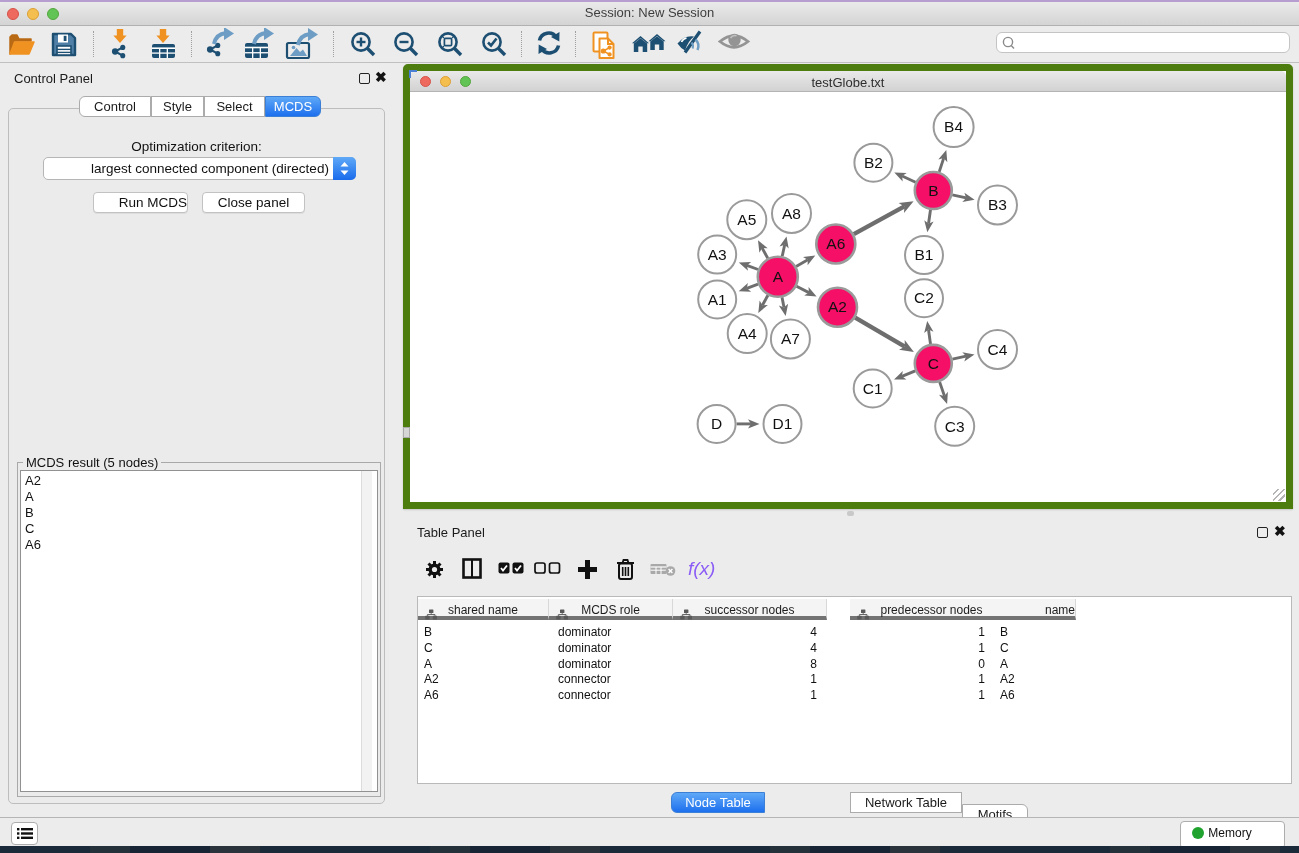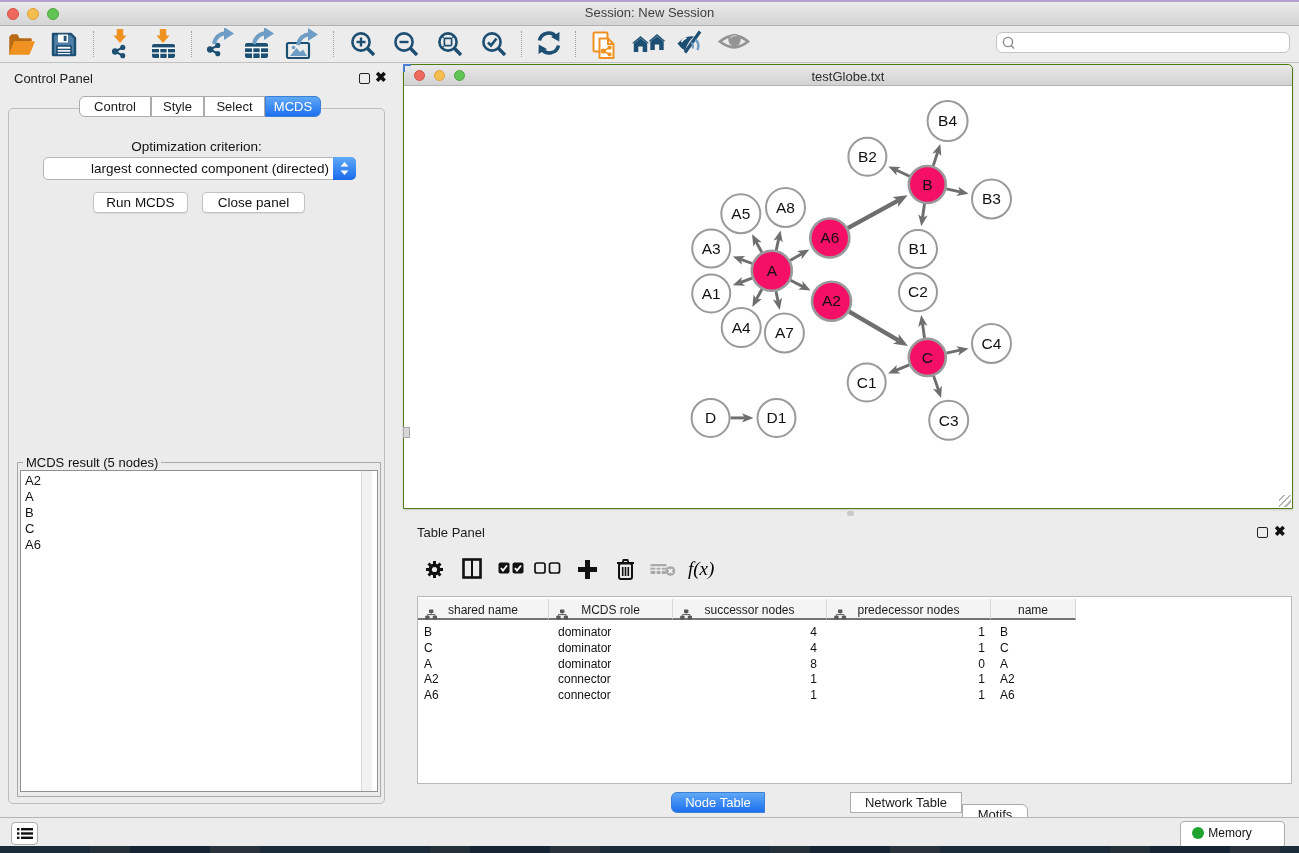--- a/index.html
+++ b/index.html
@@ -29,38 +29,38 @@
 #opt-label{left:0px;top:139px;width:393px;text-align:center;font-size:13.5px;color:#111;}
 #cp-select{left:43px;top:157px;width:313px;height:23px;background:#fff;border:1px solid #b5b5b5;border-radius:5px;}
 #cp-select .txt{position:absolute;left:11px;top:3px;font-size:13.5px;color:#111;padding-left:36px;}
 #cp-select .cap{position:absolute;right:-1px;top:-1px;width:23px;height:23px;border-radius:0 5px 5px 0;background:linear-gradient(#5fa9f7,#1a6bec);}
 .btn{position:absolute;height:21px;background:#fff;border:1px solid #c2c2c2;border-radius:4px;font-size:13.5px;color:#111;text-align:center;line-height:19px;box-shadow:0 1px 0 rgba(0,0,0,0.06);}
 #fieldset{left:17px;top:462px;width:364px;height:335px;border:1px solid #a9a9a9;}
 #fieldset-label{left:23px;top:455px;font-size:13px;color:#111;background:#ebebeb;padding:0 3px;}
 #mcds-list{left:20px;top:470px;width:358px;height:322px;background:#fff;border:1px solid #919191;font-size:13px;color:#111;line-height:16px;padding:2px 0 0 4px;}
 #mcds-scroll{left:361px;top:471px;width:11px;height:320px;background:#f2f2f2;border-left:1px solid #dcdcdc;}
 
-#netwin{left:403px;top:64px;width:890px;height:445px;background:#fff;border:1px solid #4d7c0f;border-radius:5px 5px 0 0;box-shadow:0 1px 2px rgba(0,0,0,0.15);}
+#netwin{left:403px;top:64px;width:890px;height:445px;background:#fff;border:7px solid #4d7c0f;border-radius:5px 5px 0 0;box-shadow:0 1px 2px rgba(0,0,0,0.15);}
 #netwin-title{position:absolute;left:0;top:0;width:100%;height:21px;background:linear-gradient(#e9e9e9,#d2d2d2);border-bottom:1px solid #b4b4b4;border-radius:5px 5px 0 0;}
 #netwin-title .t1{left:10px;top:5px;width:11px;height:11px;background:#ee6a5f;border:1px solid #d55249;}
 #netwin-title .t2{left:30px;top:5px;width:11px;height:11px;background:#f5bf4f;border:1px solid #dd9f34;}
 #netwin-title .t3{left:50px;top:5px;width:11px;height:11px;background:#61c454;border:1px solid #55a63f;}
 #netwin-title .wt{position:absolute;width:100%;top:4px;text-align:center;font-size:13px;color:#2e2e2e;}
 #graph-svg{position:absolute;left:0px;top:22px;}
 .grip{position:absolute;right:1px;bottom:1px;width:12px;height:12px;background:
  repeating-linear-gradient(135deg,transparent 0 3px,#b5b5b5 3px 4.5px);}
 #split-btn{left:403px;top:427px;width:7px;height:11px;background:#d6d6d6;border:1px solid #aaa;}
 #split-dot{left:847px;top:511px;width:7px;height:5px;background:#c9c9c9;border-radius:2px;}
 
 #tp-title{left:417px;top:525px;font-size:13px;color:#1b1b1b;}
 .tp-sq{left:1257px;top:527px;}
 .tp-x{left:1274px;top:523px;font-size:14px;font-weight:bold;color:#111;}
 #tp-toolbar{left:417px;top:556px;width:875px;height:34px;}
 #table{left:417px;top:596px;width:875px;height:188px;background:#fff;border:1px solid #b9b9b9;}
-.th{position:absolute;top:2px;height:21px;background:#f4f4f4;border-right:1px solid #d8d8d8;border-bottom:2px solid #737373;font-size:12px;color:#1d1d1d;text-align:center;line-height:22px;}
+.th{position:absolute;top:2px;height:21px;background:#f4f4f4;border-right:1px solid #d8d8d8;border-bottom:4px solid #737373;font-size:12px;color:#1d1d1d;text-align:center;line-height:22px;}
 .td{position:absolute;font-size:12px;color:#111;height:16px;line-height:16px;}
 
 .btab{position:absolute;top:792px;height:21px;background:#fff;border:1px solid #ababab;font-size:13px;color:#1a1a1a;text-align:center;line-height:19px;}
 .btab.sel{background:linear-gradient(#5fa9f7,#1d6fee);color:#fff;border-color:#3c7fd6;}
 
 #statusbar{left:0;top:817px;width:1299px;height:29px;background:#ececec;border-top:1px solid #b5b5b5;}
 #listbtn{left:11px;top:822px;width:27px;height:23px;background:#fff;border:1px solid #adadad;border-radius:4px;}
 #membtn{left:1180px;top:821px;width:105px;height:28px;background:#fff;border:1px solid #adadad;border-radius:4px;font-size:12px;color:#111;line-height:23px;}
 #desktop-bottom{left:0;top:846px;width:1299px;height:7px;background:repeating-linear-gradient(90deg,#1b2a38 0 90px,#24303a 90px 130px,#172433 130px 210px,#2a333c 210px 260px,#1b2a38 260px 340px);}
 </style></head>
@@ -202,21 +202,21 @@
 <div class="tab" style="left:204px;width:61px;">Select</div>
 <div class="tab sel" style="left:265px;width:56px;border-radius:0 6px 6px 0;">MCDS</div>
 <div class="abs" id="opt-label">Optimization criterion:</div>
 <div class="abs" id="cp-select">
     <span class="txt">largest connected component (directed)</span>
 <span class="cap"><svg width="23" height="23">
         <path d="M7.5 9.5 L11.5 5 L15.5 9.5 Z" fill="#fff"></path>
         <path d="M7.5 13.5 L11.5 18 L15.5 13.5 Z" fill="#fff"></path>
       </svg></span>
   </div>
-<div class="btn" style="left:93px;top:192px;width:95px;">Run MCDS</div>
+<div class="btn" style="left:93px;top:192px;width:95px;text-align:right;">Run MCDS</div>
 <div class="btn" style="left:202px;top:192px;width:103px;">Close panel</div>
 <div class="abs" id="fieldset"></div>
 <div class="abs" id="fieldset-label">MCDS result (5 nodes)</div>
 <div class="abs" id="mcds-list">A2<br>A<br>B<br>C<br>A6</div>
 <div class="abs" id="mcds-scroll"></div>
 
 <div class="abs" id="netwin">
     <svg style="position:absolute;left:-1px;top:-1px;z-index:5" width="8" height="8">
       <path d="M0 8 L0 0 L8 0 L8 2 L2 2 L2 8 Z" fill="#4a7fd4"></path>
     </svg>
@@ -357,21 +357,21 @@
     </svg>
 <svg style="position:absolute;left:233px;top:7px" width="26" height="13">
       <rect x="0.5" y="1" width="16" height="10" rx="1" fill="#a9a9a9"></rect>
 <line x1="0.5" y1="4" x2="16.5" y2="4" stroke="#fff" stroke-width="1.2"></line>
 <line x1="0.5" y1="7.2" x2="16.5" y2="7.2" stroke="#fff" stroke-width="1"></line>
 <line x1="6" y1="4" x2="6" y2="11" stroke="#fff" stroke-width="1"></line>
 <line x1="11" y1="4" x2="11" y2="11" stroke="#fff" stroke-width="1"></line>
 <circle cx="20.5" cy="8" r="4.8" fill="#a9a9a9"></circle>
 <path d="M18.6 6.1 L22.4 9.9 M22.4 6.1 L18.6 9.9" stroke="#fff" stroke-width="1.4"></path>
     </svg>
-<div style="position:absolute;left:271px;top:2px;font-family:Liberation Serif, serif;font-style:italic;font-size:19px;color:#000000;">f(x)</div>
+<div style="position:absolute;left:271px;top:2px;font-family:Liberation Sans, sans-serif;font-style:italic;font-size:19px;color:#8b5cf6;">f(x)</div>
 </div>
 <div class="abs" id="table">
 <div class="th" style="left:0px;width:131px;"><span style="position:absolute;left:7px;top:5px;"><svg width="12" height="11" style="vertical-align:-1px">
           <g fill="#5a5a5a">
             <rect x="4" y="0.5" width="4.4" height="3.6" rx="0.6"></rect>
             <rect x="0.2" y="6.8" width="4.4" height="3.6" rx="0.6"></rect>
             <rect x="7.8" y="6.8" width="4.4" height="3.6" rx="0.6"></rect>
           </g>
           <path d="M6.2 4.2 L6.2 5.6 M2.4 6.8 L2.4 5.6 L10 5.6 L10 6.8" stroke="#5a5a5a" stroke-width="1" fill="none"></path>
         </svg></span>shared name</div>
@@ -384,29 +384,29 @@
           <path d="M6.2 4.2 L6.2 5.6 M2.4 6.8 L2.4 5.6 L10 5.6 L10 6.8" stroke="#5a5a5a" stroke-width="1" fill="none"></path>
         </svg></span>MCDS role</div>
 <div class="th" style="left:255px;width:154px;"><span style="position:absolute;left:7px;top:5px;"><svg width="12" height="11" style="vertical-align:-1px">
           <g fill="#5a5a5a">
             <rect x="4" y="0.5" width="4.4" height="3.6" rx="0.6"></rect>
             <rect x="0.2" y="6.8" width="4.4" height="3.6" rx="0.6"></rect>
             <rect x="7.8" y="6.8" width="4.4" height="3.6" rx="0.6"></rect>
           </g>
           <path d="M6.2 4.2 L6.2 5.6 M2.4 6.8 L2.4 5.6 L10 5.6 L10 6.8" stroke="#5a5a5a" stroke-width="1" fill="none"></path>
         </svg></span>successor nodes</div>
-<div class="th" style="left:409px;width:164px;"><span style="position:absolute;left:7px;top:5px;"><svg width="12" height="11" style="vertical-align:-1px">
+<div class="th" style="left:432px;width:164px;"><span style="position:absolute;left:7px;top:5px;"><svg width="12" height="11" style="vertical-align:-1px">
           <g fill="#5a5a5a">
             <rect x="4" y="0.5" width="4.4" height="3.6" rx="0.6"></rect>
             <rect x="0.2" y="6.8" width="4.4" height="3.6" rx="0.6"></rect>
             <rect x="7.8" y="6.8" width="4.4" height="3.6" rx="0.6"></rect>
           </g>
           <path d="M6.2 4.2 L6.2 5.6 M2.4 6.8 L2.4 5.6 L10 5.6 L10 6.8" stroke="#5a5a5a" stroke-width="1" fill="none"></path>
         </svg></span>predecessor nodes</div>
-<div class="th" style="left:573px;width:85px;">name</div>
+<div class="th" style="left:573px;width:85px;text-align:right;">name</div>
 <div class="td" style="left:6px;top:27px;width:120px;">B</div>
 <div class="td" style="left:140px;top:27px;width:110px;">dominator</div>
 <div class="td" style="left:255px;top:27px;width:144px;text-align:right;">4</div>
 <div class="td" style="left:409px;top:27px;width:158px;text-align:right;">1</div>
 <div class="td" style="left:582px;top:27px;width:70px;">B</div>
 <div class="td" style="left:6px;top:42.8px;width:120px;">C</div>
 <div class="td" style="left:140px;top:42.8px;width:110px;">dominator</div>
 <div class="td" style="left:255px;top:42.8px;width:144px;text-align:right;">4</div>
 <div class="td" style="left:409px;top:42.8px;width:158px;text-align:right;">1</div>
 <div class="td" style="left:582px;top:42.8px;width:70px;">C</div>

